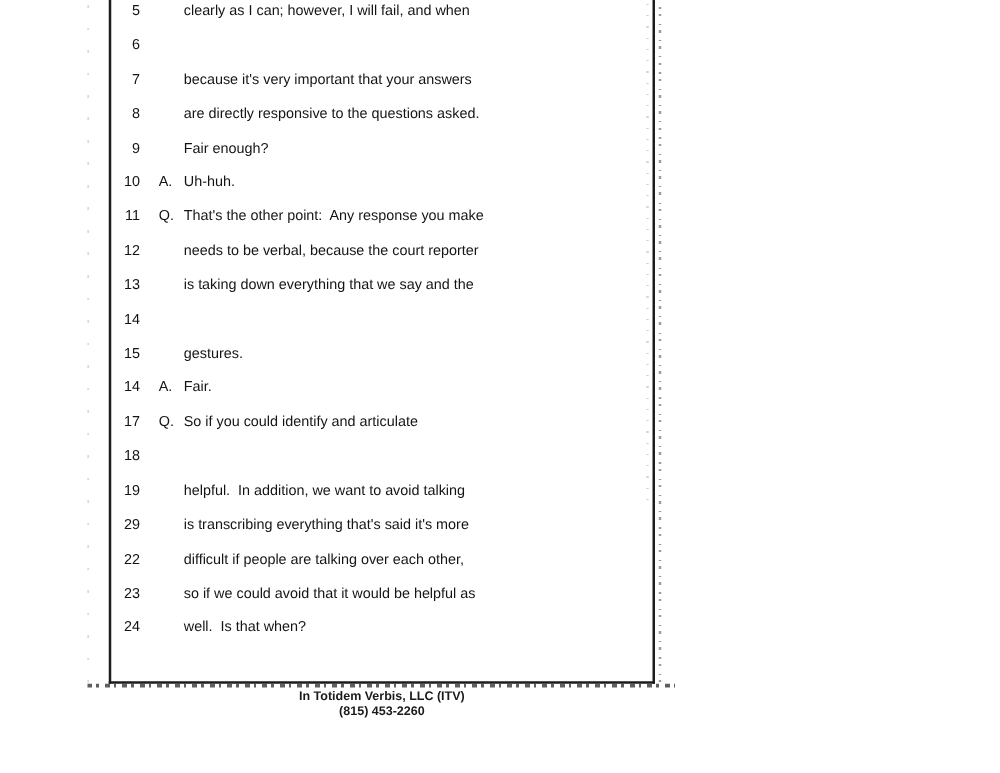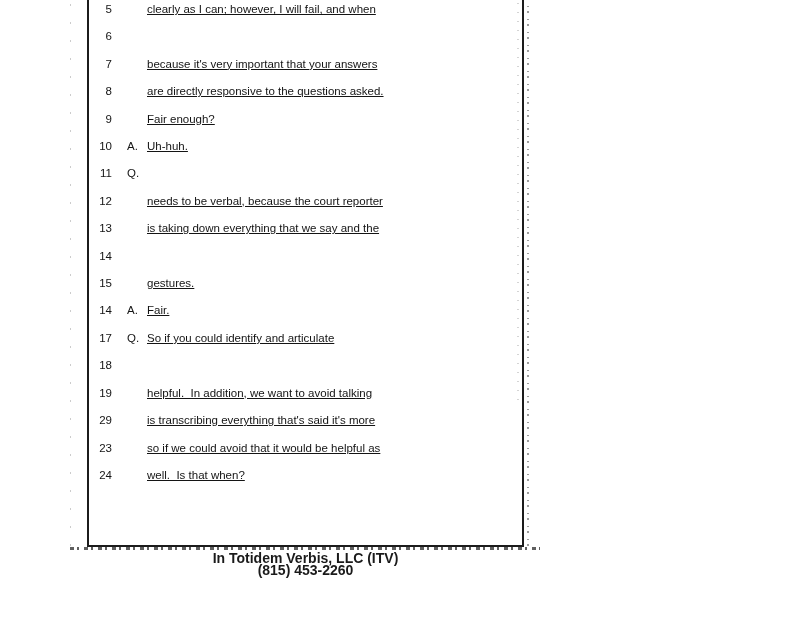--- a/index.html
+++ b/index.html
@@ -40,29 +40,28 @@
   }
   .t-row .marker{
     flex:none;
     margin-left:15px;
     width:20px;
     white-space:pre;
   }
   .t-row .text{
     flex:none;
     white-space:pre;
-    text-decoration:underline;
   }
   
   .footer{
     position:absolute;
     left:87px;top:552px;
     width:437px;
     text-align:center;
-    font-size:14px;
+    font-size:10px;
     font-weight:bold;
     line-height:12px;
     color:#1a1a1a;
   }
   
   .smudge-bottom{
     position:absolute;
     left:70px;top:547px;
     width:470px;height:3px;
     background:repeating-linear-gradient(90deg,#2a2a2a 0 4px,transparent 4px 7px,#2a2a2a 7px 9px,transparent 9px 14px);
@@ -131,20 +130,21 @@
 
   <div class="t-row">
     <span class="num">10</span>
     <span class="marker">A.</span>
     <span class="text">Uh-huh.</span>
   </div>
 
   <div class="t-row">
     <span class="num">11</span>
     <span class="marker">Q.</span>
+    <span class="text">That's the other point:  Any response you make</span>
   </div>
 
   <div class="t-row">
     <span class="num">12</span>
     <span class="marker"></span>
     <span class="text">needs to be verbal, because the court reporter</span>
   </div>
 
   <div class="t-row">
     <span class="num">13</span>
@@ -186,20 +186,25 @@
     <span class="text">helpful.  In addition, we want to avoid talking</span>
   </div>
 
 
   <div class="t-row">
     <span class="num">29</span>
     <span class="marker"></span>
     <span class="text">is transcribing everything that's said it's more</span>
   </div>
 
+  <div class="t-row">
+    <span class="num">22</span>
+    <span class="marker"></span>
+    <span class="text">difficult if people are talking over each other,</span>
+  </div>
 
   <div class="t-row">
     <span class="num">23</span>
     <span class="marker"></span>
     <span class="text">so if we could avoid that it would be helpful as</span>
   </div>
 
   <div class="t-row">
     <span class="num">24</span>
     <span class="marker"></span>

